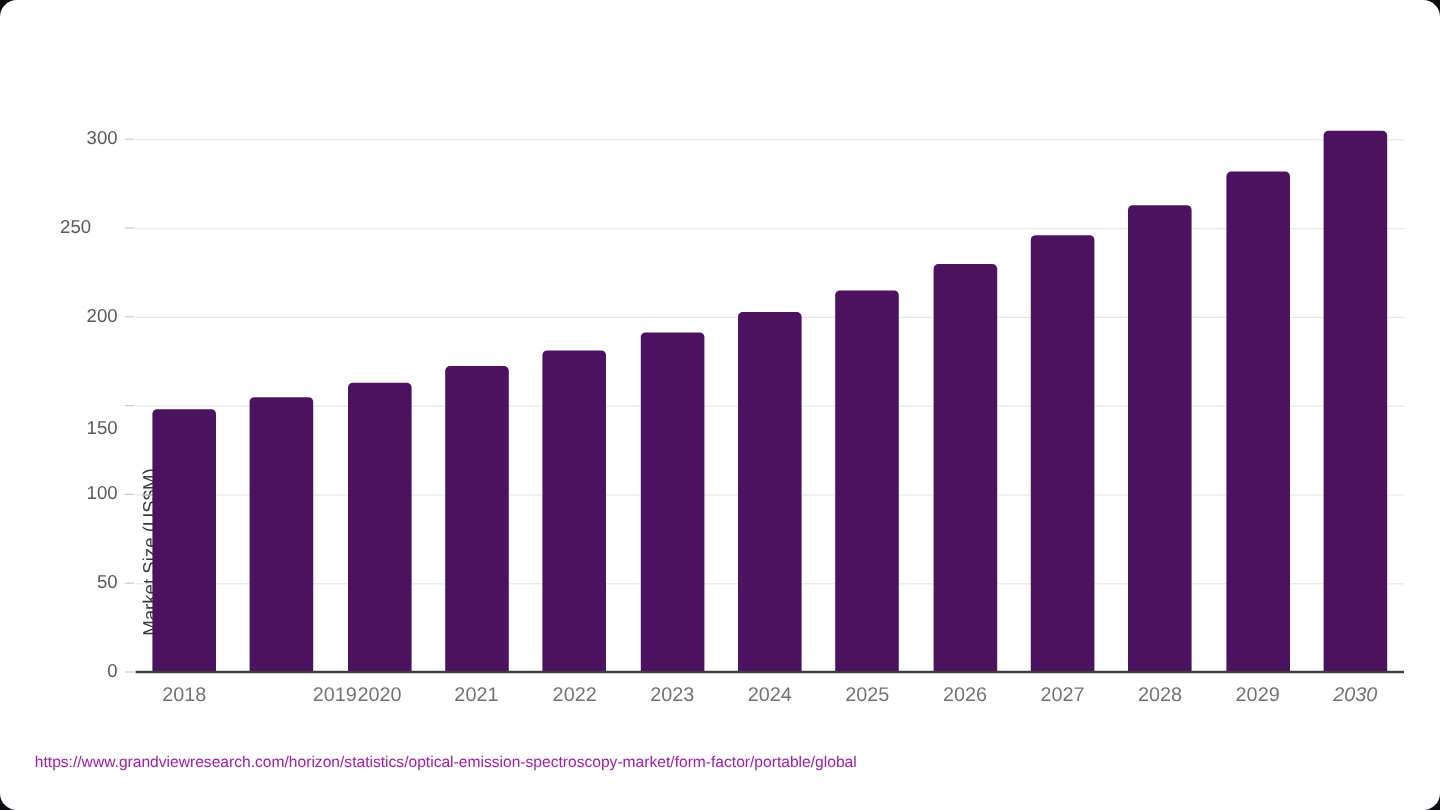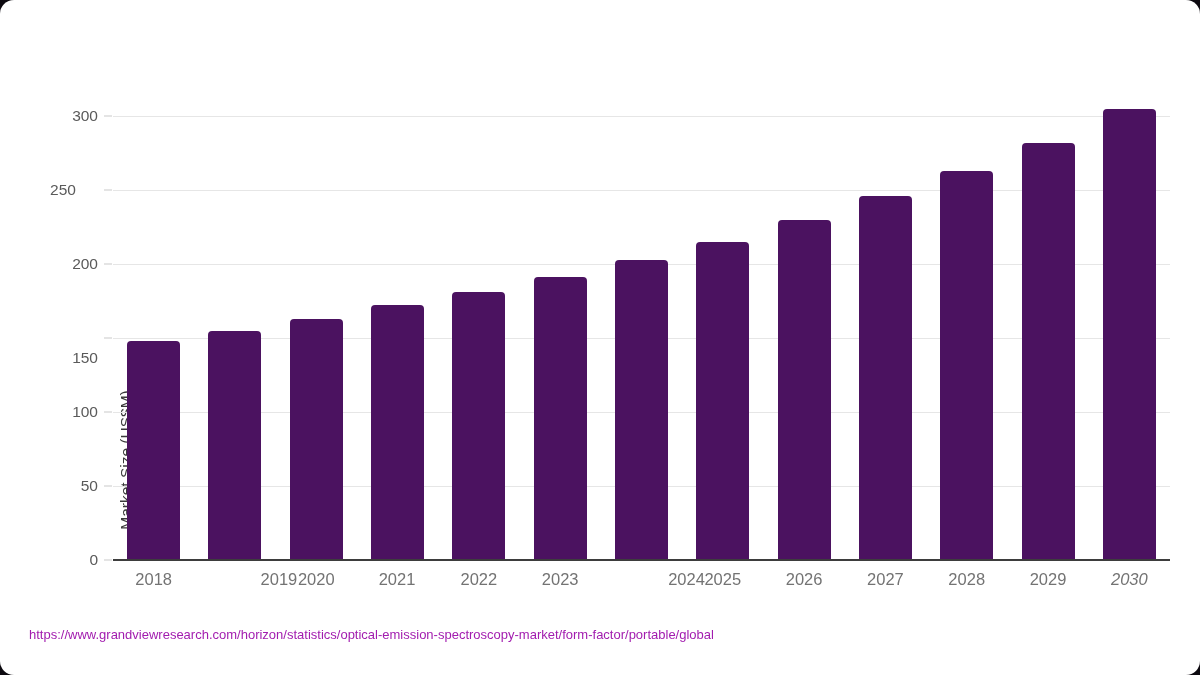--- a/index.html
+++ b/index.html
@@ -158,20 +158,20 @@
     <div class="ytick-label" style="left: 28px; top: 190px; text-align: center;">250</div>
     <div class="ytick-mark" style="top: 190px;"></div>
     <div class="ytick-label" style="left: 28px; top: 116px;">300</div>
     <div class="ytick-mark" style="top: 116px;"></div>
     <div class="xtick-label" style="left: 153.654px;">2018</div>
     <div class="xtick-label" style="left: 234.962px; margin-left: 44px;">2019</div>
     <div class="xtick-label" style="left: 316.269px;">2020</div>
     <div class="xtick-label" style="left: 397px;">2021</div>
     <div class="xtick-label" style="left: 478.885px;">2022</div>
     <div class="xtick-label" style="left: 560.192px;">2023</div>
-    <div class="xtick-label" style="left: 641.5px; margin-left: 45px;">2024</div>
+    <div class="xtick-label" style="left: 641.5px;">2024</div>
     <div class="xtick-label" style="left: 722.808px; text-align: right;">2025</div>
     <div class="xtick-label" style="left: 804.115px;">2026</div>
     <div class="xtick-label" style="left: 885.423px;">2027</div>
     <div class="xtick-label" style="left: 966.731px;">2028</div>
     <div class="xtick-label" style="left: 1048.04px;">2029</div>
     <div class="xtick-label" style="left: 1129.35px; font-style: italic;">2030</div>
   </div>
 
 </body></html>

